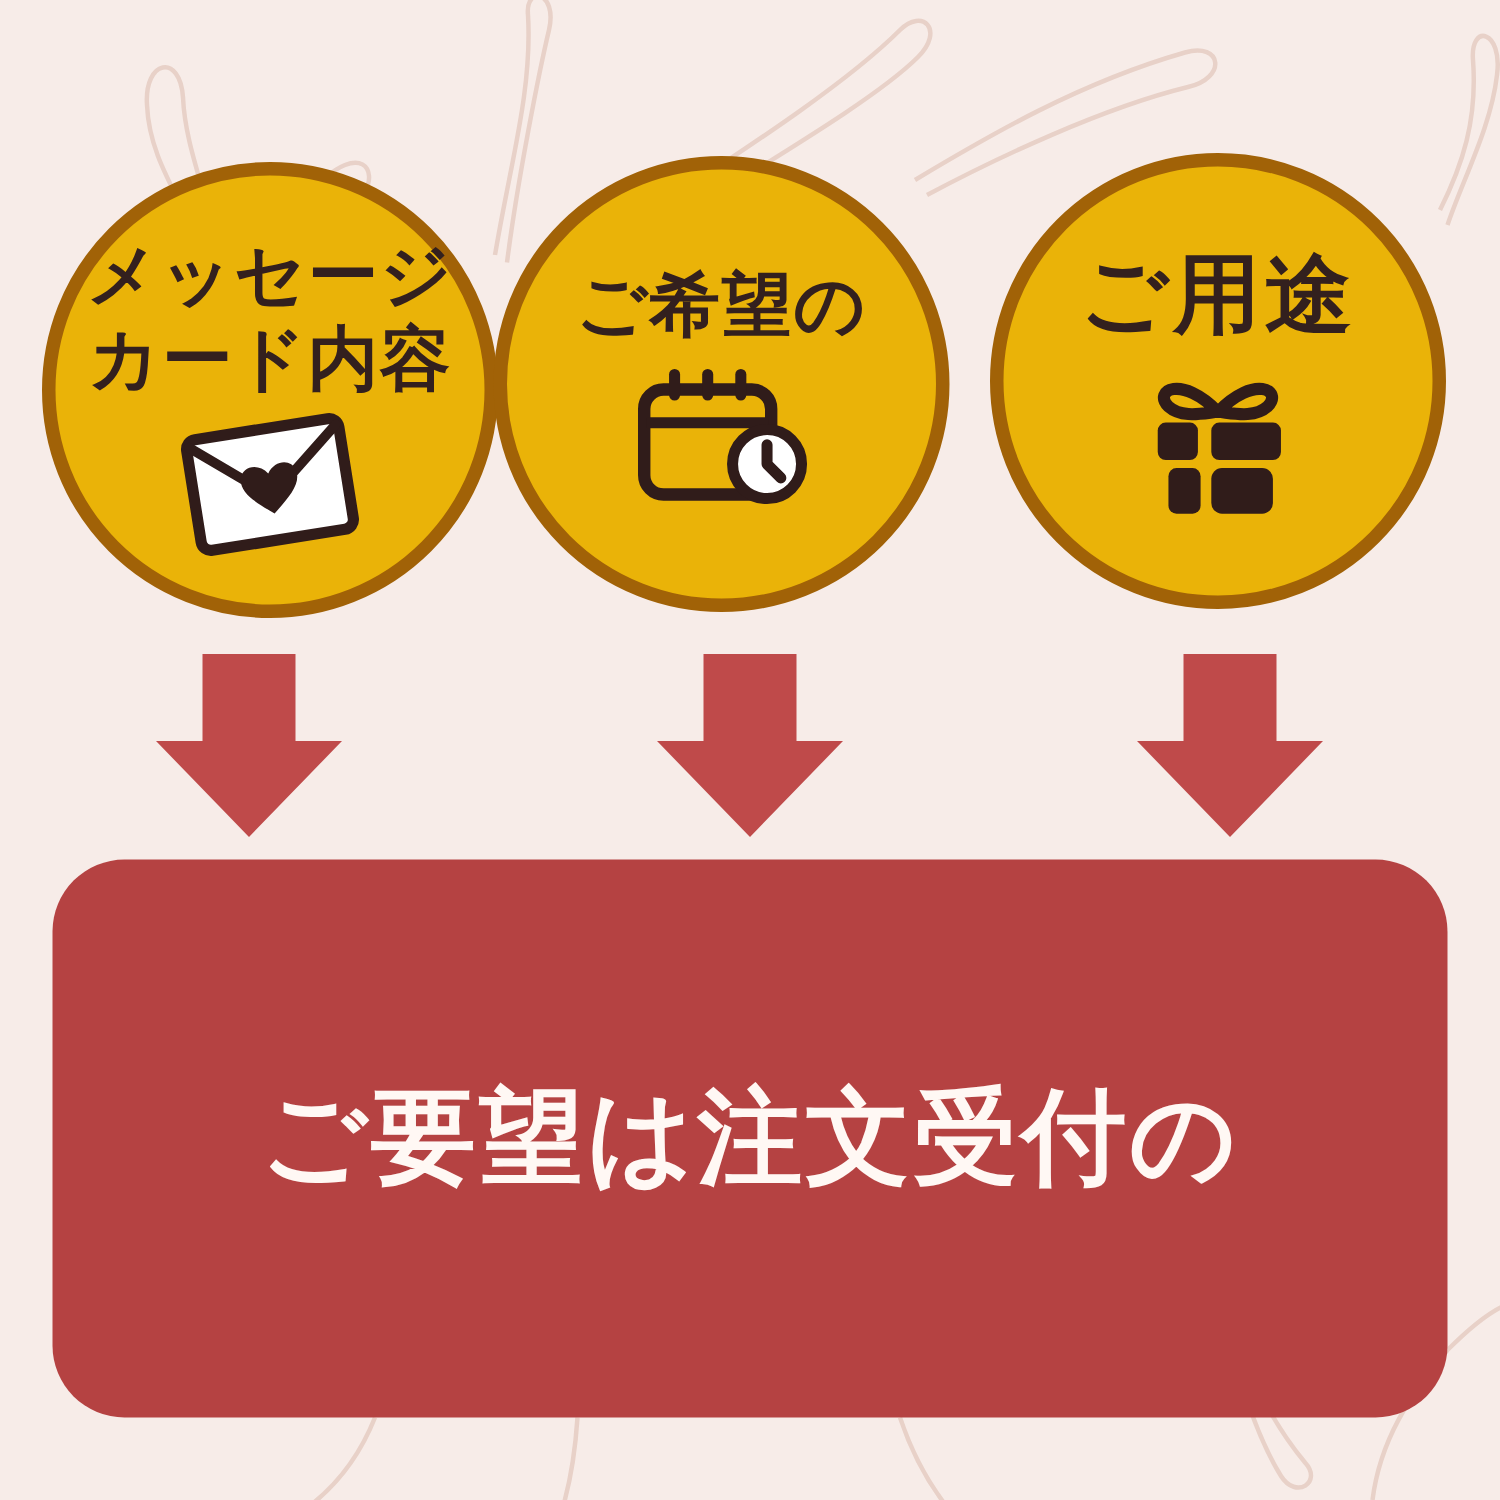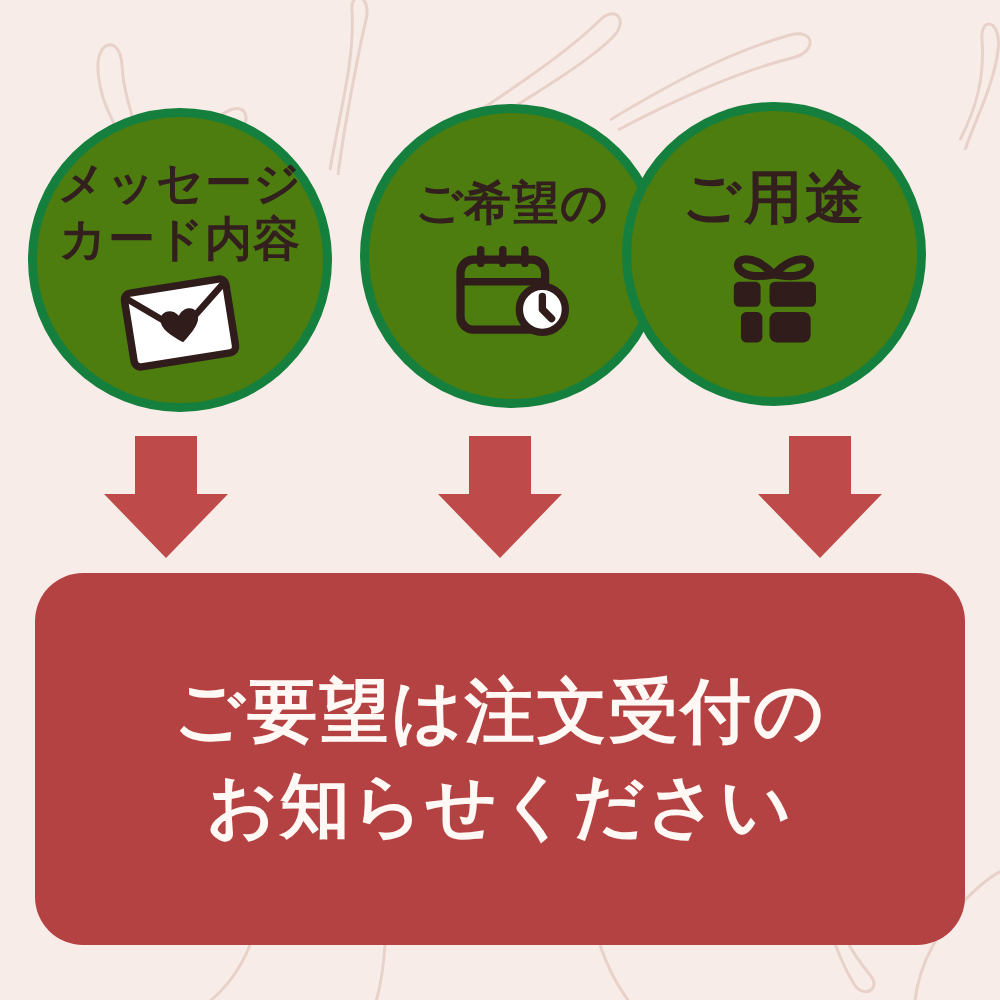--- a/index.html
+++ b/index.html
@@ -19,43 +19,43 @@
     position: absolute;
     inset: 0;
     width: 1000px;
     height: 1000px;
     pointer-events: none;
   }
   .step-circle {
     position: absolute;
     width: 304px;
     height: 304px;
-    background: #4d7c0f;
-    border: 9px solid #15803d;
+    background: #eab308;
+    border: 9px solid #a16207;
     border-radius: 50%;
     display: flex;
     flex-direction: column;
     align-items: center;
     justify-content: center;
     gap: 14px;
     z-index: 2;
   }
   .step-circle .label {
     text-align: center;
     font-weight: 800;
     color: #33201E;
     font-size: 47px;
     line-height: 1.2;
     letter-spacing: 1px;
     white-space: nowrap;
   }
   .step-circle .label.big { font-size: 58px; letter-spacing: 3px; }
   #circle-1 { left: 28px;  top: 108px; }
-  #circle-2 { left: 360px; top: 104px; }
-  #circle-3 { left: 622px; top: 102px; }
+  #circle-2 { left: 329px; top: 104px; }
+  #circle-3 { left: 660px; top: 102px; }
   .step-icon { display: block; }
   .tilt { transform: rotate(-9deg); }
   .arrow {
     position: absolute;
     top: 436px;
     z-index: 1;
   }
   #arrow-1 { left: 104px; }
   #arrow-2 { left: 438px; }
   #arrow-3 { left: 758px; }
@@ -152,16 +152,15 @@
   </svg>
   <svg class="arrow" id="arrow-2" width="124" height="122" viewBox="0 0 124 122">
     <polygon points="31,0 93,0 93,58 124,58 62,122 0,58 31,58" fill="#BF4A4A"></polygon>
   </svg>
   <svg class="arrow" id="arrow-3" width="124" height="122" viewBox="0 0 124 122">
     <polygon points="31,0 93,0 93,58 124,58 62,122 0,58 31,58" fill="#BF4A4A"></polygon>
   </svg>
 
   <div class="notice-box">
     <div class="line">ご要望は注文受付の</div>
-    <div class="line">お知らせください</div>
   </div>
 
 </div>
 
 </body></html>

